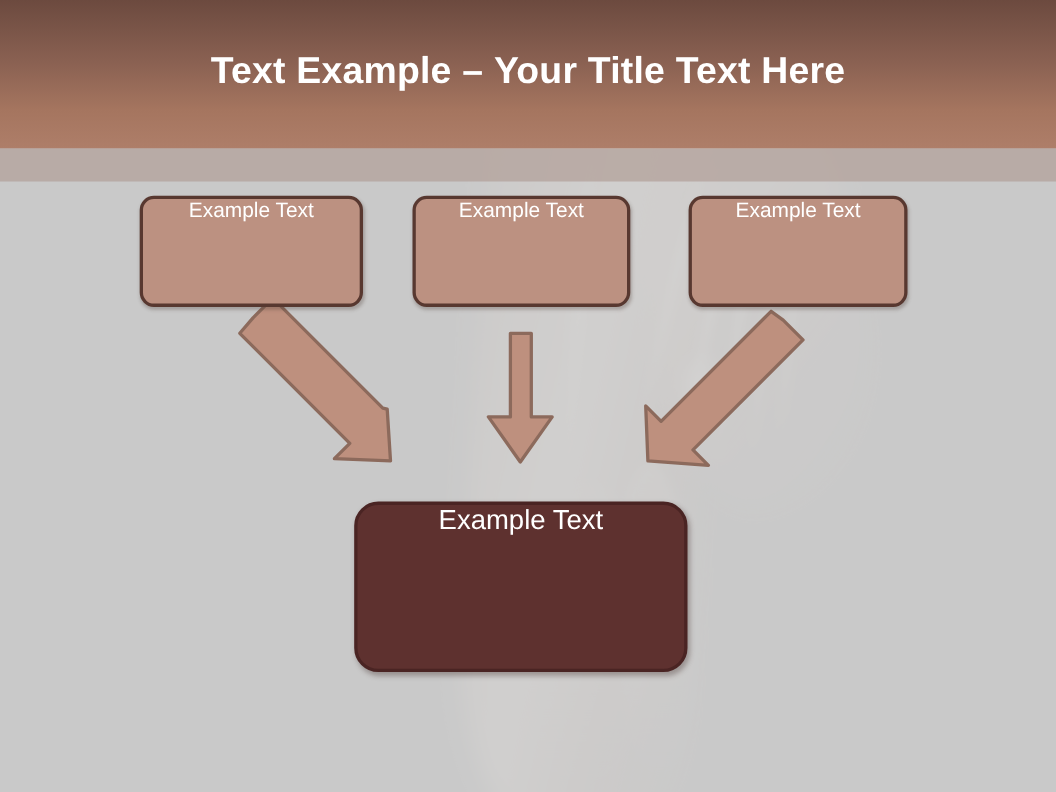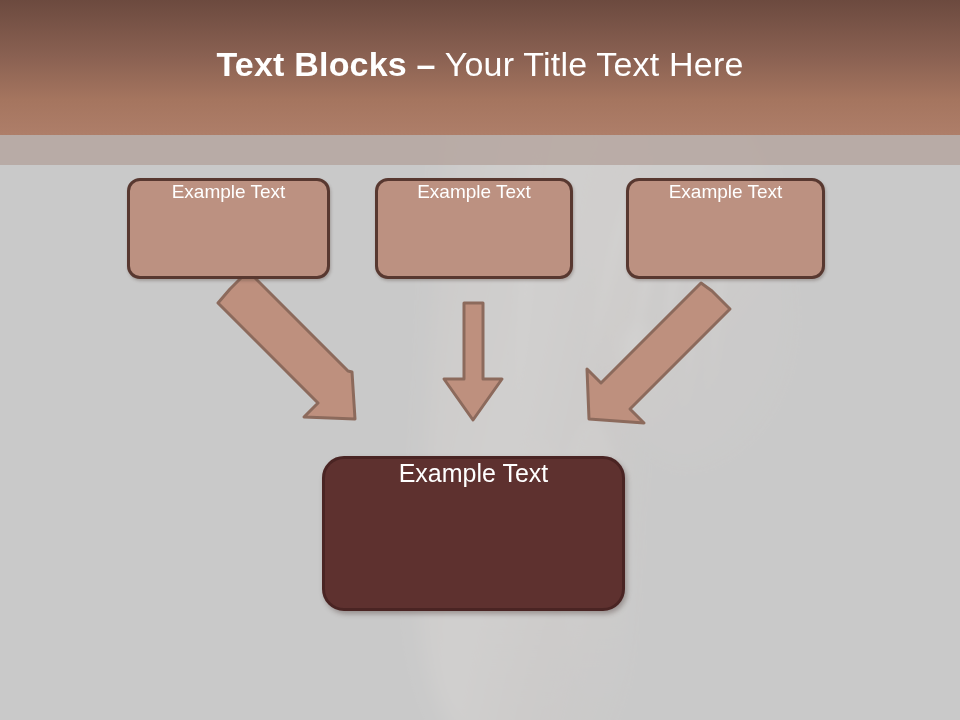--- a/index.html
+++ b/index.html
@@ -102,21 +102,21 @@
     justify-content: center;
   }
   .header-title {
     font-size: 34px;
     color: #ffffff;
     letter-spacing: 0.2px;
     white-space: nowrap;
     padding-bottom: 6px;
   }
   .header-title .strong { font-weight: bold; }
-  .header-title .light  { font-weight: normal; }
+  .header-title .light  { font-weight: bold; }
 
   .subband {
     position: absolute;
     left: 0; top: 135px;
     width: 960px;
     height: 30px;
     background: rgba(178,159,152,0.72);
   }
 
   
@@ -173,21 +173,21 @@
     <div class="photo-shape ps-strand ps-s4"></div>
     <div class="photo-shape ps-knuckle"></div>
     <div class="photo-shape ps-strand ps-s8"></div>
     <div class="photo-shape ps-strand ps-s7"></div>
   </div>
 
   <div class="body-veil"></div>
 
   <div class="header">
     <div class="header-title">
-      <span class="strong">Text Blocks –</span>
+      <span class="strong">Text Example –</span>
       <span class="light">Your Title Text Here</span>
     </div>
   </div>
   <div class="subband"></div>
 
   <svg class="arrows" viewBox="0 0 960 720">
 
     <g>
       <polygon points="232,291 252,280 352,380 366,366 360,424 302,418 316,404 216,304" fill="#be907e" stroke="#8c6a5c" stroke-width="3" stroke-linejoin="round" transform="translate(5,6) rotate(0)" opacity="0"></polygon>
       <polygon points="230,289 248,271 348,371 348,371 352,372 355,419 304,417 318,403 218,303" fill="#be907e" stroke="#8c6a5c" stroke-width="3" stroke-linejoin="round"></polygon>

